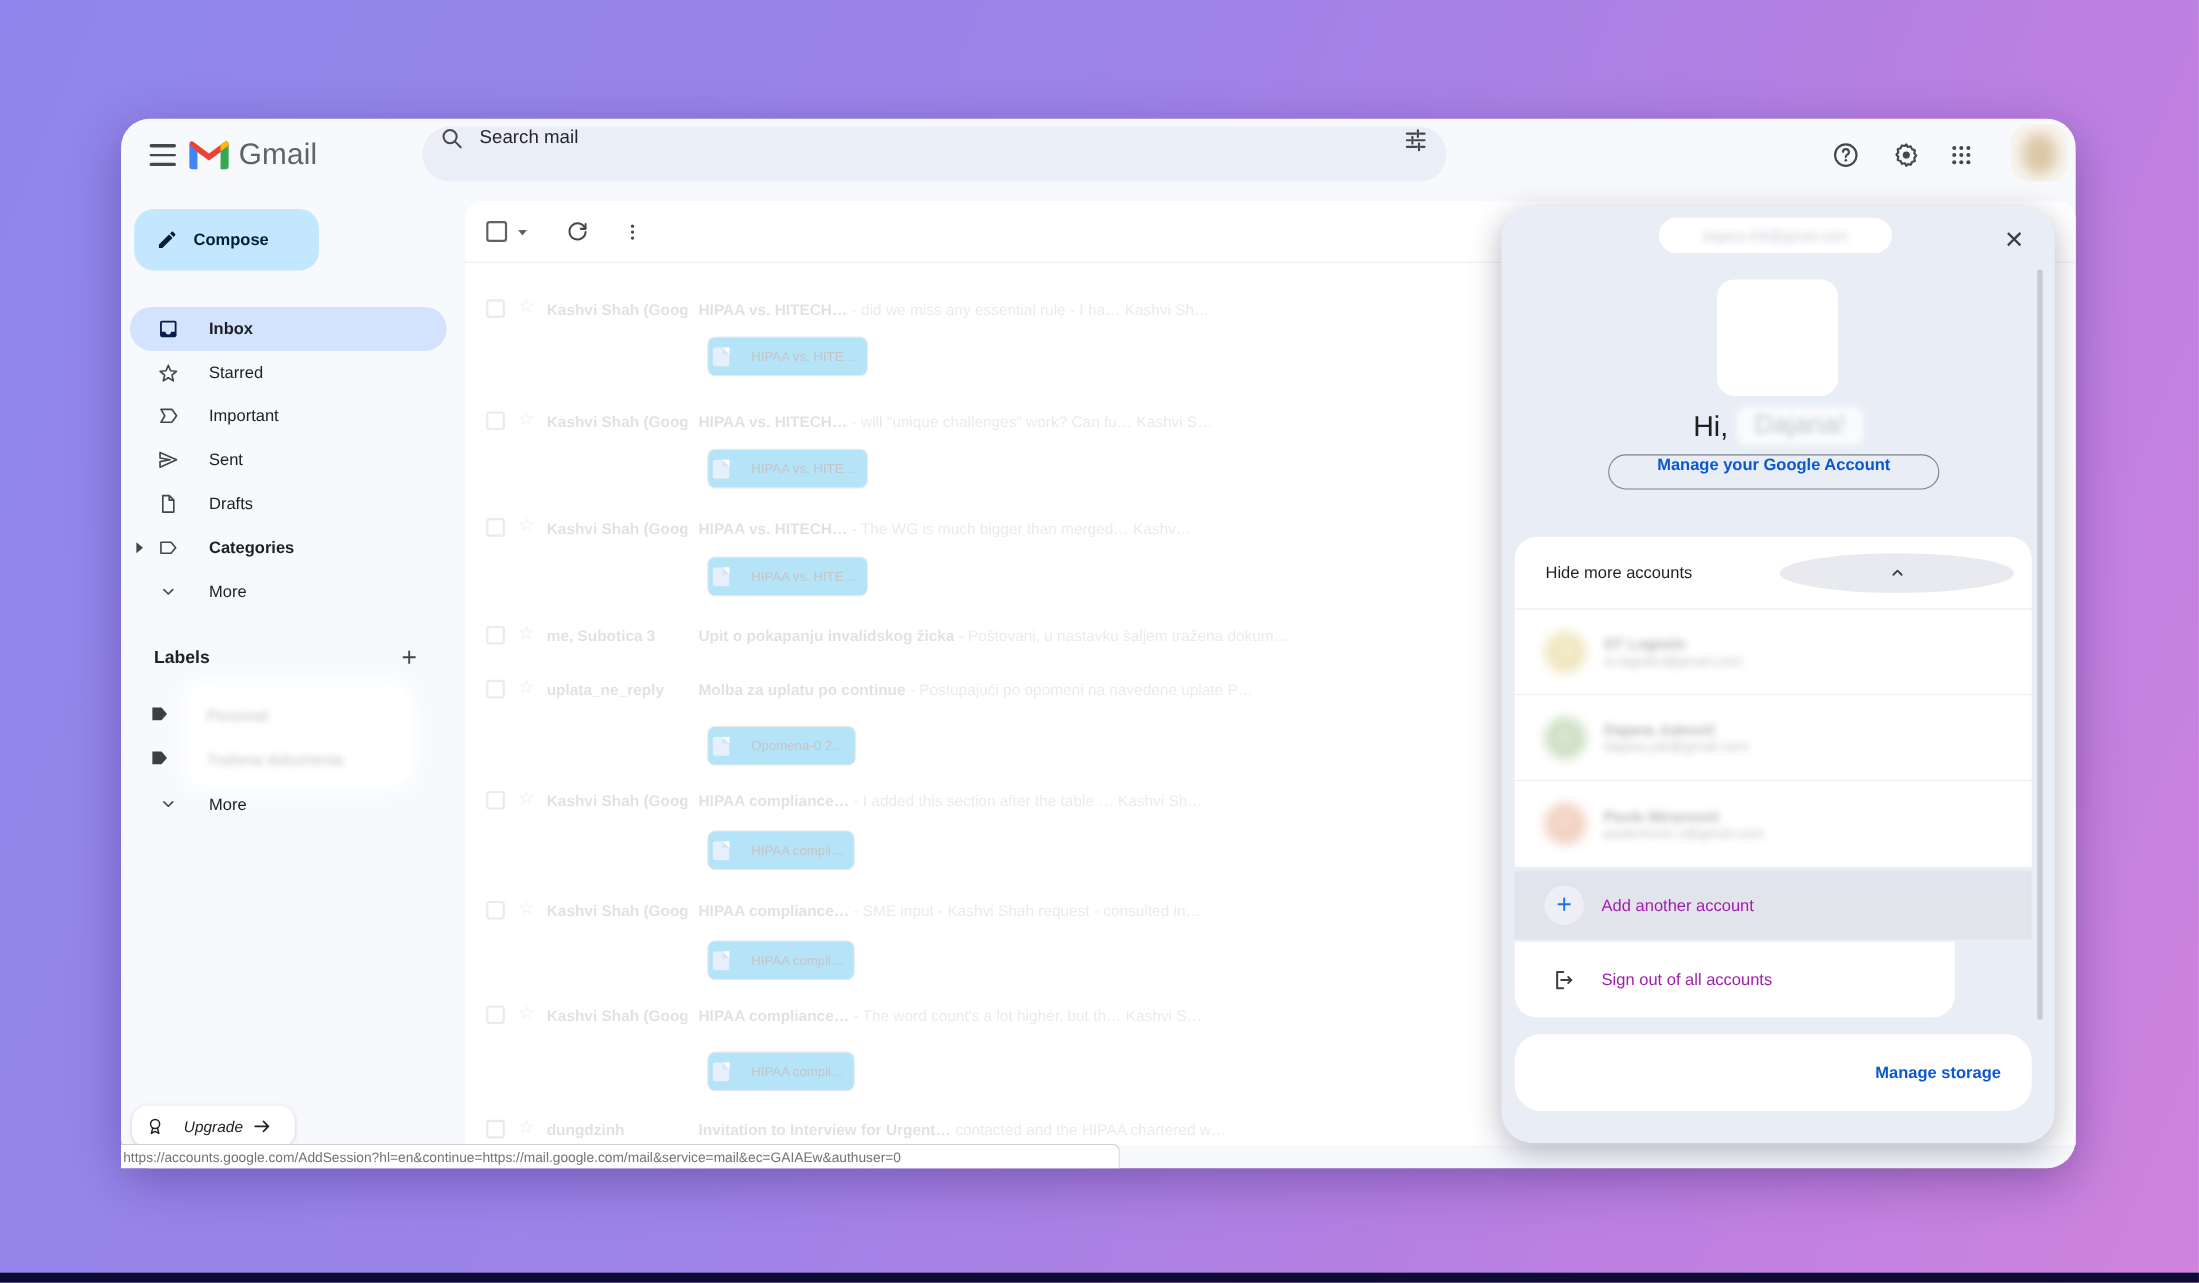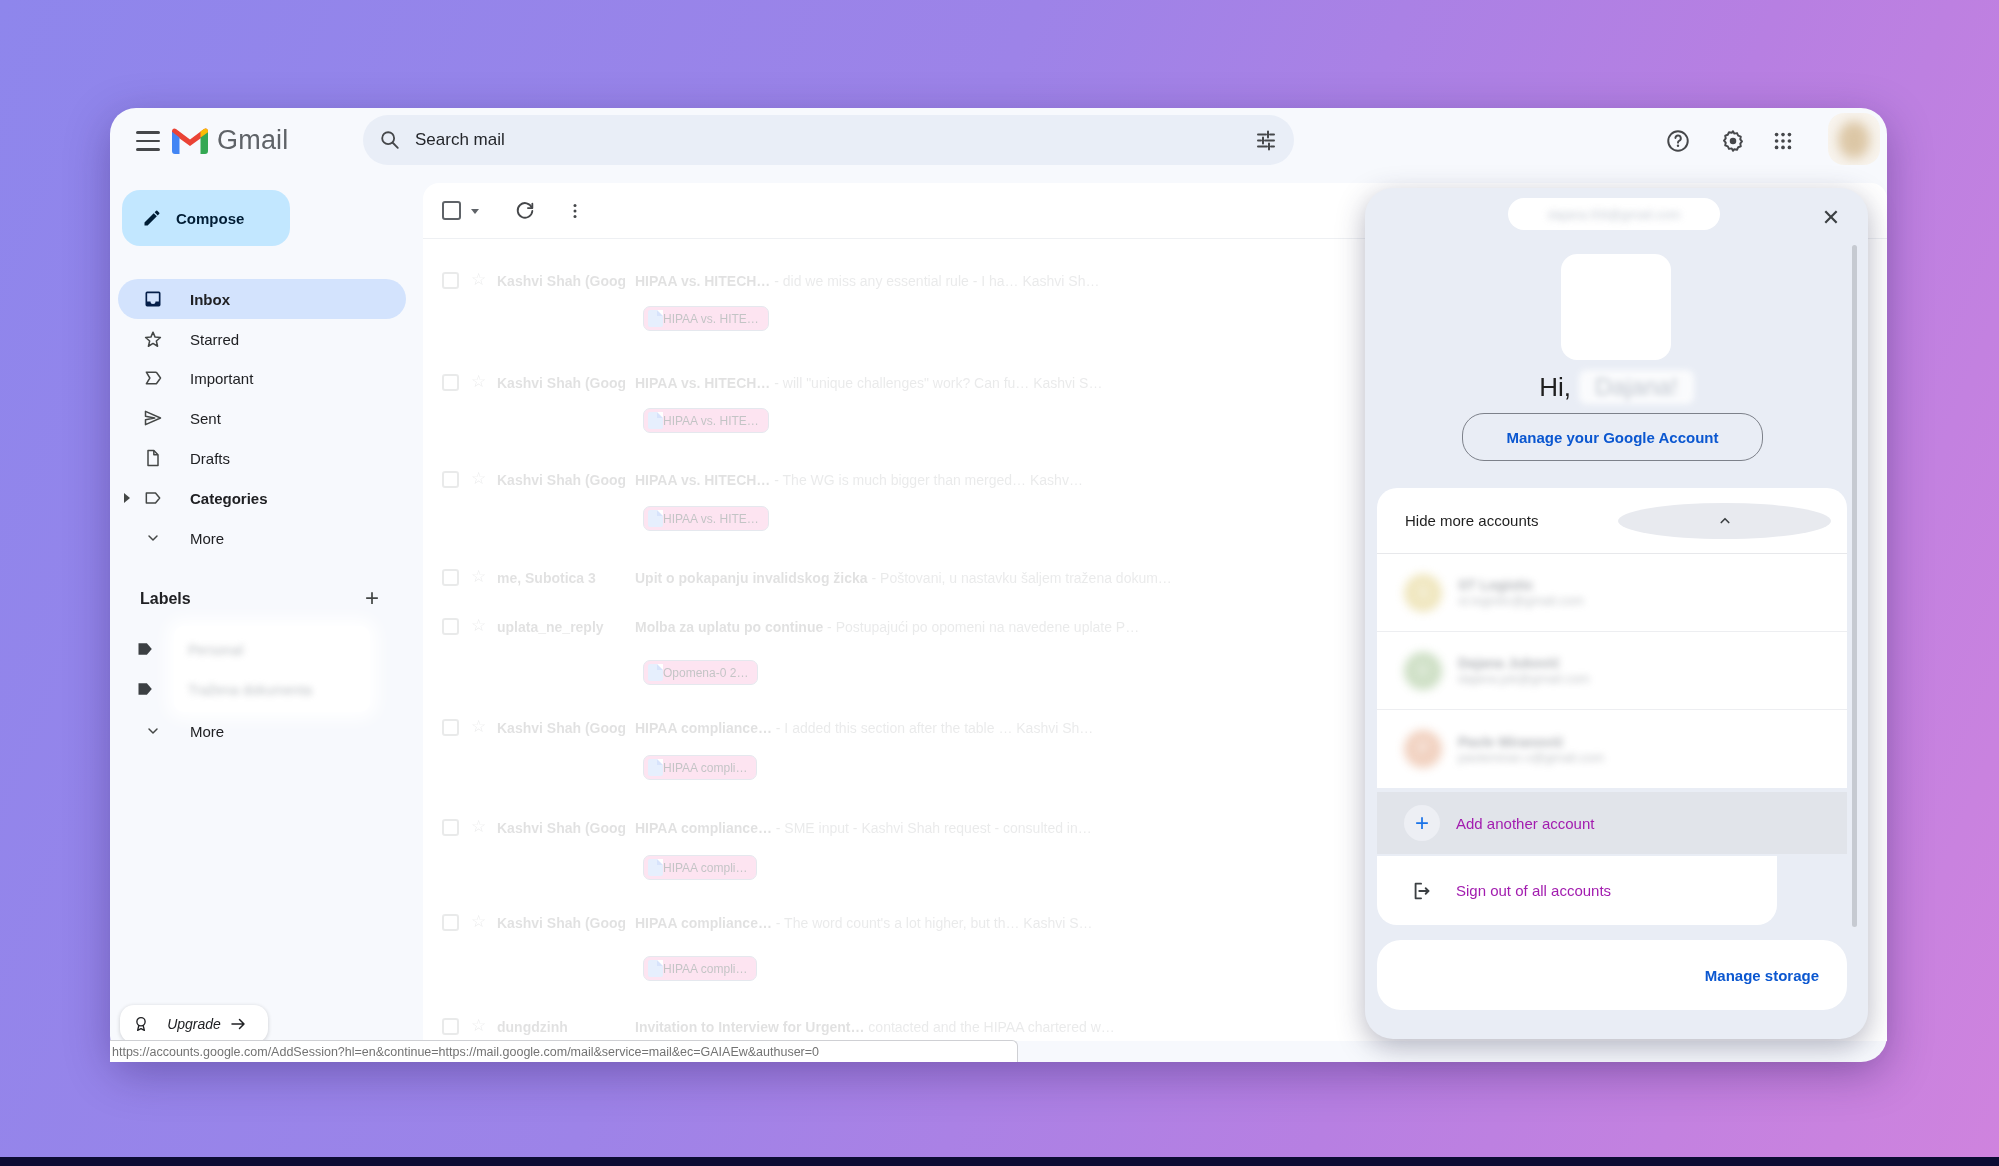--- a/index.html
+++ b/index.html
@@ -12,22 +12,22 @@
 
   .window { position:absolute; left:110px; top:108px; width:1777px; height:954px;
             background:#f7f9fd; border-radius:26px; box-shadow:0 12px 44px rgba(40,20,90,.35); }
 
   
   .hamburger { position:absolute; left:24px; top:20px; width:30px; height:26px; display:flex;
                flex-direction:column; justify-content:space-between; padding:3px 2px; cursor:pointer; }
   .hamburger i { display:block; height:2.6px; width:24px; background:#45474a; border-radius:2px; }
   .logo { position:absolute; left:62px; top:17px; display:flex; align-items:center; gap:9px; }
   .logo-text { font-size:27px; color:#5f6368; letter-spacing:.2px; }
-  .searchbar { position:absolute; left:253px; top:7px; width:931px; height:50px; border-radius:25px;
-               background:#e9eef7; display:flex; align-items:center; padding:0 16px; }
+  .searchbar { position:absolute; left:274px; top:7px; width:931px; height:50px; border-radius:25px;
+               background:#e9eef7; display:flex; padding:0 16px; }
   .searchbar .ph { font-size:17px; color:#24262b; margin-left:14px; flex:1; }
   .hicon { position:absolute; top:14px; width:38px; height:38px; display:flex; align-items:center;
            justify-content:center; border-radius:50%; cursor:pointer; }
   .avatar-top { position:absolute; left:1718px; top:5px; width:52px; height:52px; border-radius:16px;
                 background:#f8f4ee; overflow:hidden; }
   .avatar-top i { position:absolute; left:10px; top:8px; width:32px; height:38px; border-radius:50%;
                   background:#dcc7a6; filter:blur(6px); display:block; }
 
   
   .compose { position:absolute; left:12px; top:82px; width:168px; height:56px; border-radius:18px;
@@ -67,44 +67,44 @@
            justify-content:center; cursor:pointer; }
   .rows-layer { position:absolute; inset:0; opacity:.13; }
   .chips-layer { position:absolute; inset:0; opacity:.3; }
   .mrow { position:absolute; left:0; height:20px; width:100%; display:flex; align-items:center; white-space:nowrap; }
   .m-cb { position:absolute; left:19px; top:1px; width:17px; height:17px; border:2px solid #5f6368; border-radius:3px; }
   .m-star { position:absolute; left:48px; top:-2px; font-size:17px; color:#5f6368; }
   .m-sender { position:absolute; left:74px; width:128px; overflow:hidden; font-size:14px; font-weight:bold; color:#202124; }
   .m-main { position:absolute; left:212px; right:10px; overflow:hidden; font-size:14px; color:#202124; }
   .m-main b { font-weight:bold; }
   .m-snip { color:#5f6368; font-weight:normal; }
-  .mchip { position:absolute; left:220px; height:25px; display:inline-flex; align-items:center; gap:0;
-           border:1px solid #aab6c8; border-radius:7px; padding:0 9px 0 4px; background:#f9a8d4; }
+  .mchip { position:absolute; left:220px; height:36px; display:inline-flex; align-items:center; gap:20px;
+           border:1px solid #aab6c8; border-radius:7px; padding:0 9px 0 4px; background:#0ea5e9; }
   .mchip .cic { width:15px; height:17px; background:#aecbfa; border-radius:2px; position:relative; }
   .mchip .cic:after { content:""; position:absolute; right:0; top:0; border:3.5px solid #fff;
                       border-left-color:#7ea6f2; border-bottom-color:#7ea6f2; }
   .mchip span { font-size:12px; color:#3c4043; }
 
   
   .panel { position:absolute; left:1255px; top:80px; width:503px; height:851px; background:#e9edf5;
            border-radius:28px; box-shadow:0 8px 28px rgba(50,50,80,.35); }
   .acct-chip { position:absolute; left:143px; top:10px; width:212px; height:32px; background:#fff;
                border-radius:16px; display:flex; align-items:center; justify-content:center; }
   .acct-chip span { font-size:13px; color:#aab2bf; filter:blur(3.5px); opacity:.7; }
   .panel-close { position:absolute; left:446px; top:10px; width:40px; height:40px; display:flex;
                  align-items:center; justify-content:center; font-size:22px; color:#3c4043; cursor:pointer; }
   .panel-scroll { position:absolute; left:487px; top:57px; width:5px; height:682px; background:#c6cad1; border-radius:3px; }
   .big-avatar { position:absolute; left:196px; top:66px; width:110px; height:106px; background:#fff; border-radius:16px; }
   .greeting { position:absolute; left:0; top:181px; width:503px; height:36px; display:flex;
               align-items:center; justify-content:center; gap:8px; }
   .greeting .hi { font-size:26px; color:#1f1f1f; }
   .greet-name { background:#fff; border-radius:8px; padding:3px 16px; font-size:24px; color:#b3bac4;
                 filter:blur(3px); opacity:.8; }
-  .manage-btn { position:absolute; left:97px; top:225px; width:301px; height:48px; border:1px solid #7d818a;
-                border-radius:22px; background:transparent; display:flex; align-items:center; justify-content:center;
+  .manage-btn { position:absolute; left:97px; top:225px; width:301px; height:32px; border:1px solid #7d818a;
+                border-radius:22px; background:transparent; display:flex; align-items:flex-start; justify-content:center;
                 font-size:15px; font-weight:bold; color:#0b57d0; cursor:pointer; }
   .accounts-card { position:absolute; left:12px; top:300px; width:470px; background:#fff; border-radius:20px 20px 0 0; }
   .acc-head { height:66px; display:flex; align-items:center; padding:0 16px 0 28px; border-bottom:1px solid #e7e8eb; }
   .acc-head span { flex:1; font-size:15px; color:#1f1f1f; }
   .chev-circle { width:36px; height:36px; border-radius:50%; background:#e8eaef; display:flex;
                  align-items:center; justify-content:center; cursor:pointer; }
   .acc-row { height:78px; display:flex; align-items:center; padding-left:27px; gap:16px;
              border-bottom:1px solid #edeef1; cursor:pointer; }
   .acc-av { width:38px; height:38px; border-radius:50%; filter:blur(5px); opacity:.4; flex-shrink:0;
             display:flex; align-items:center; justify-content:center; color:#fff; font-size:16px; }

